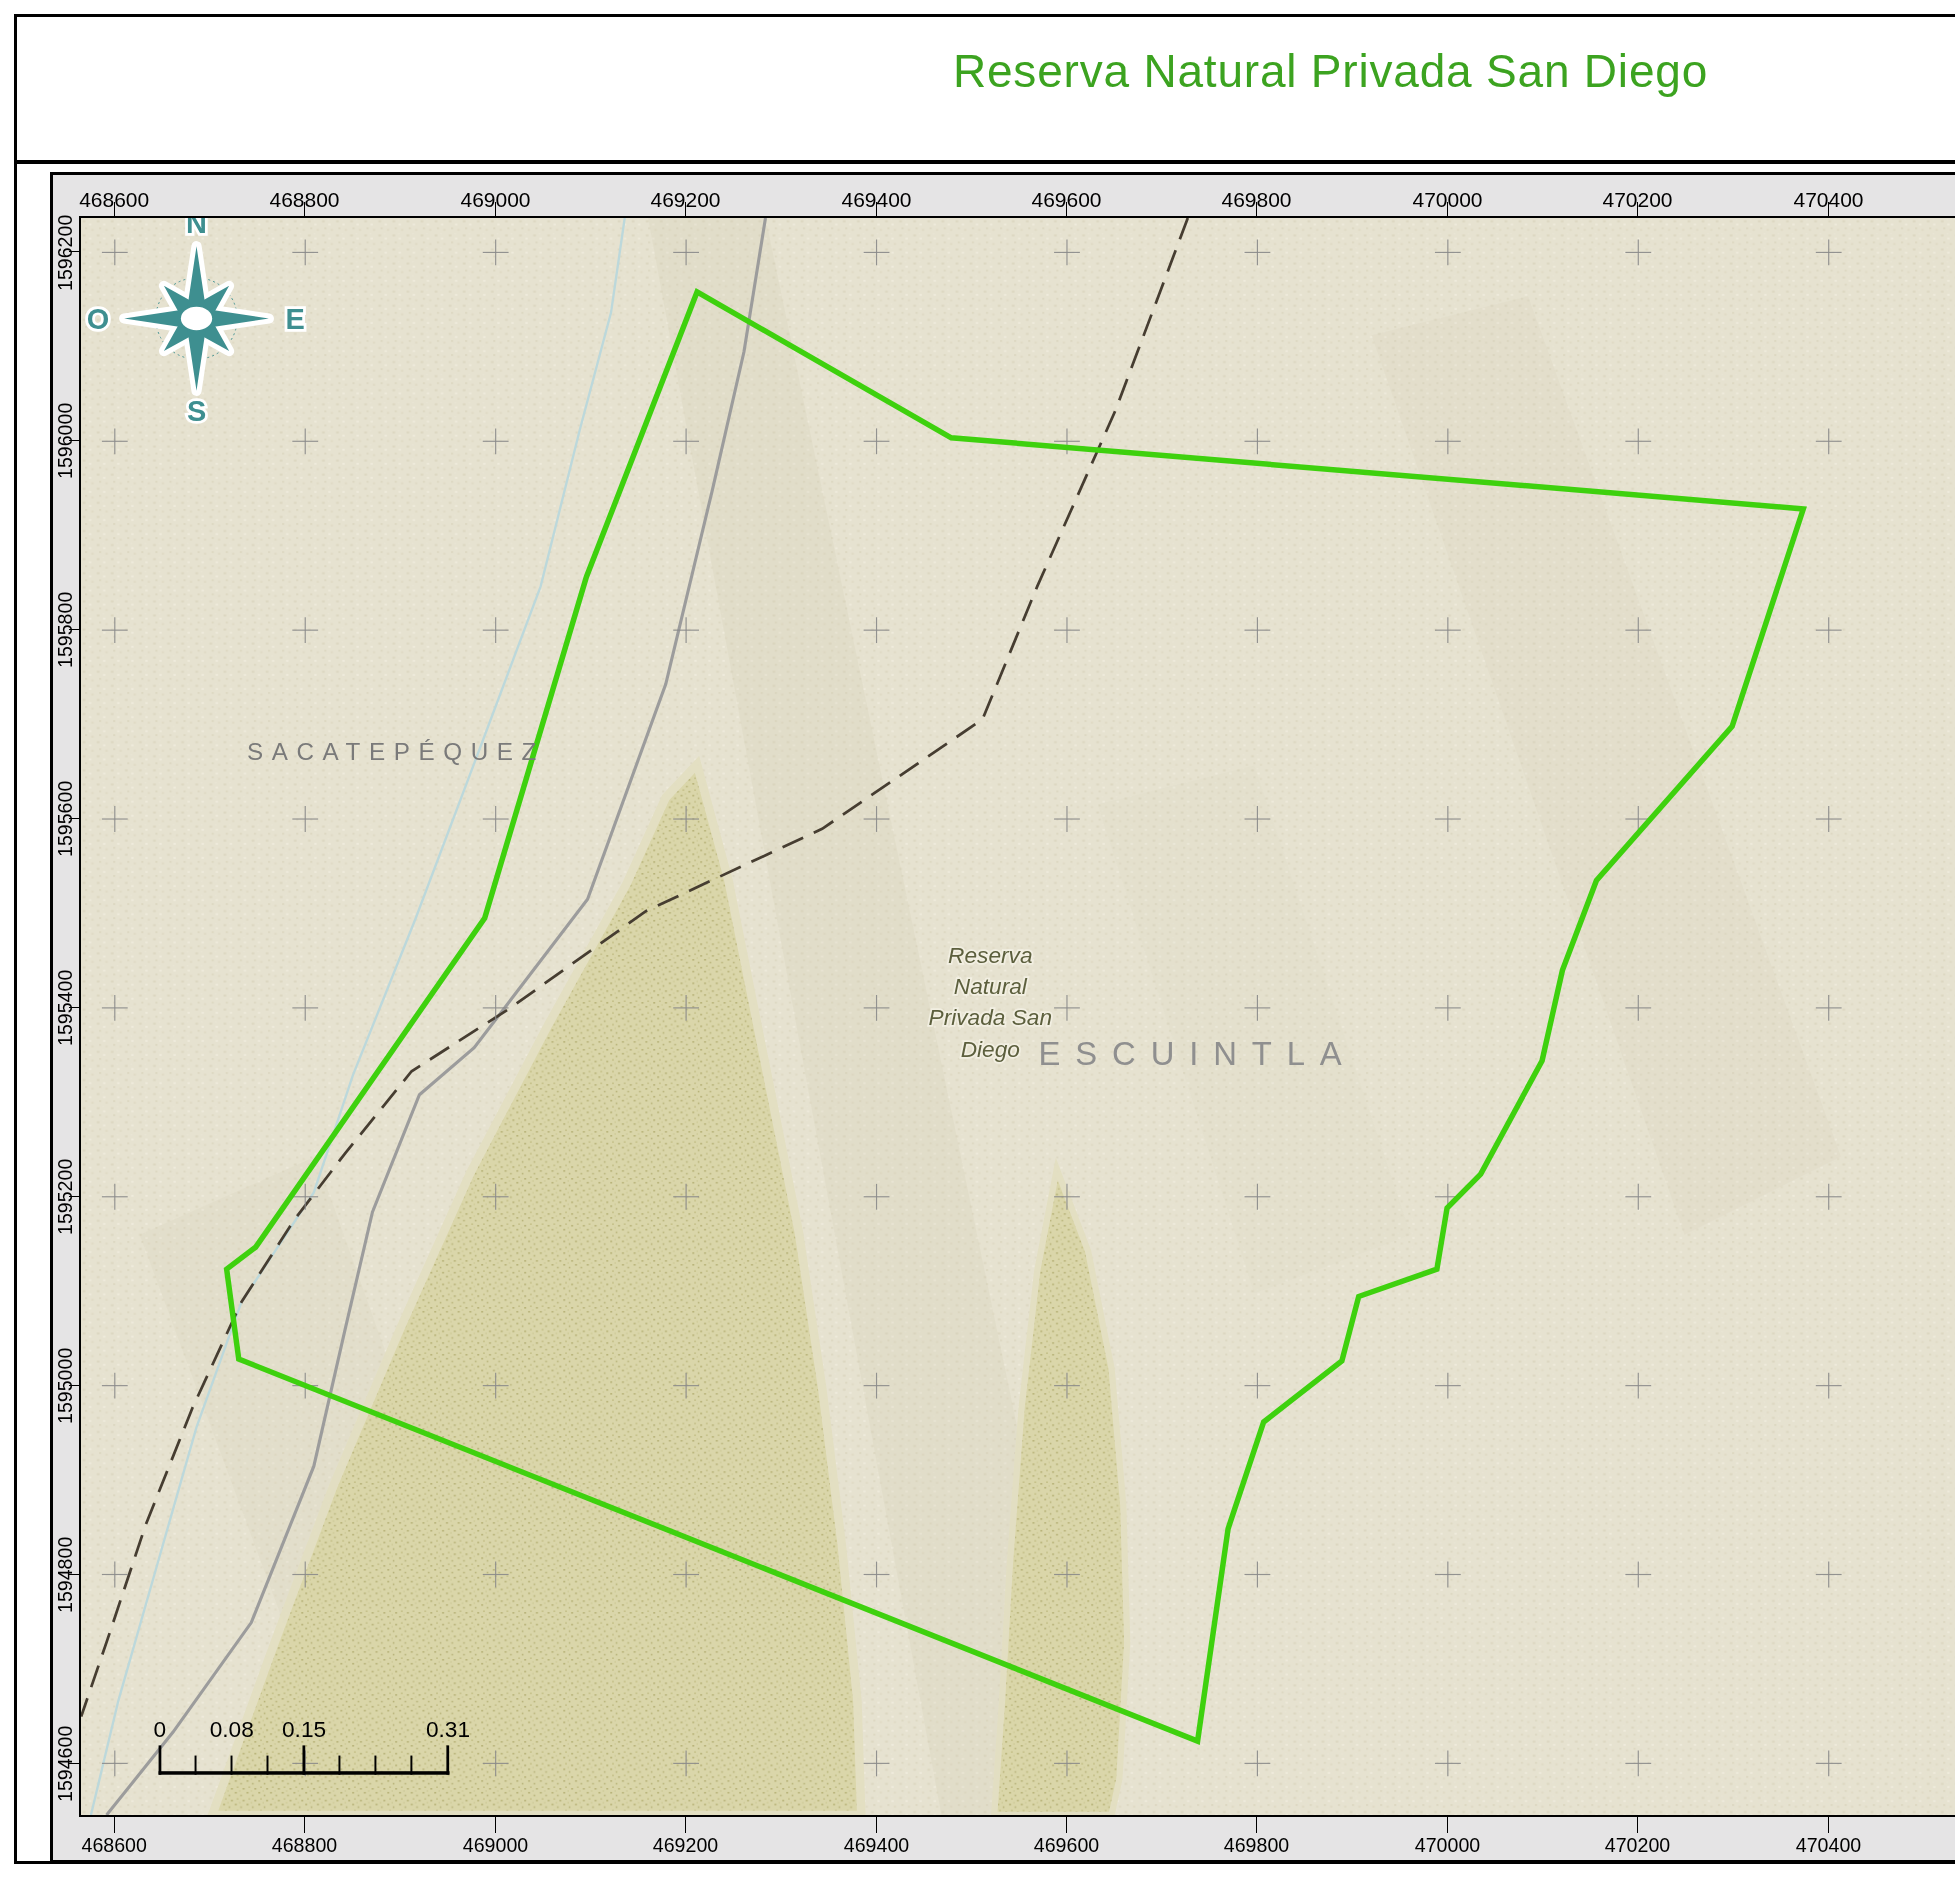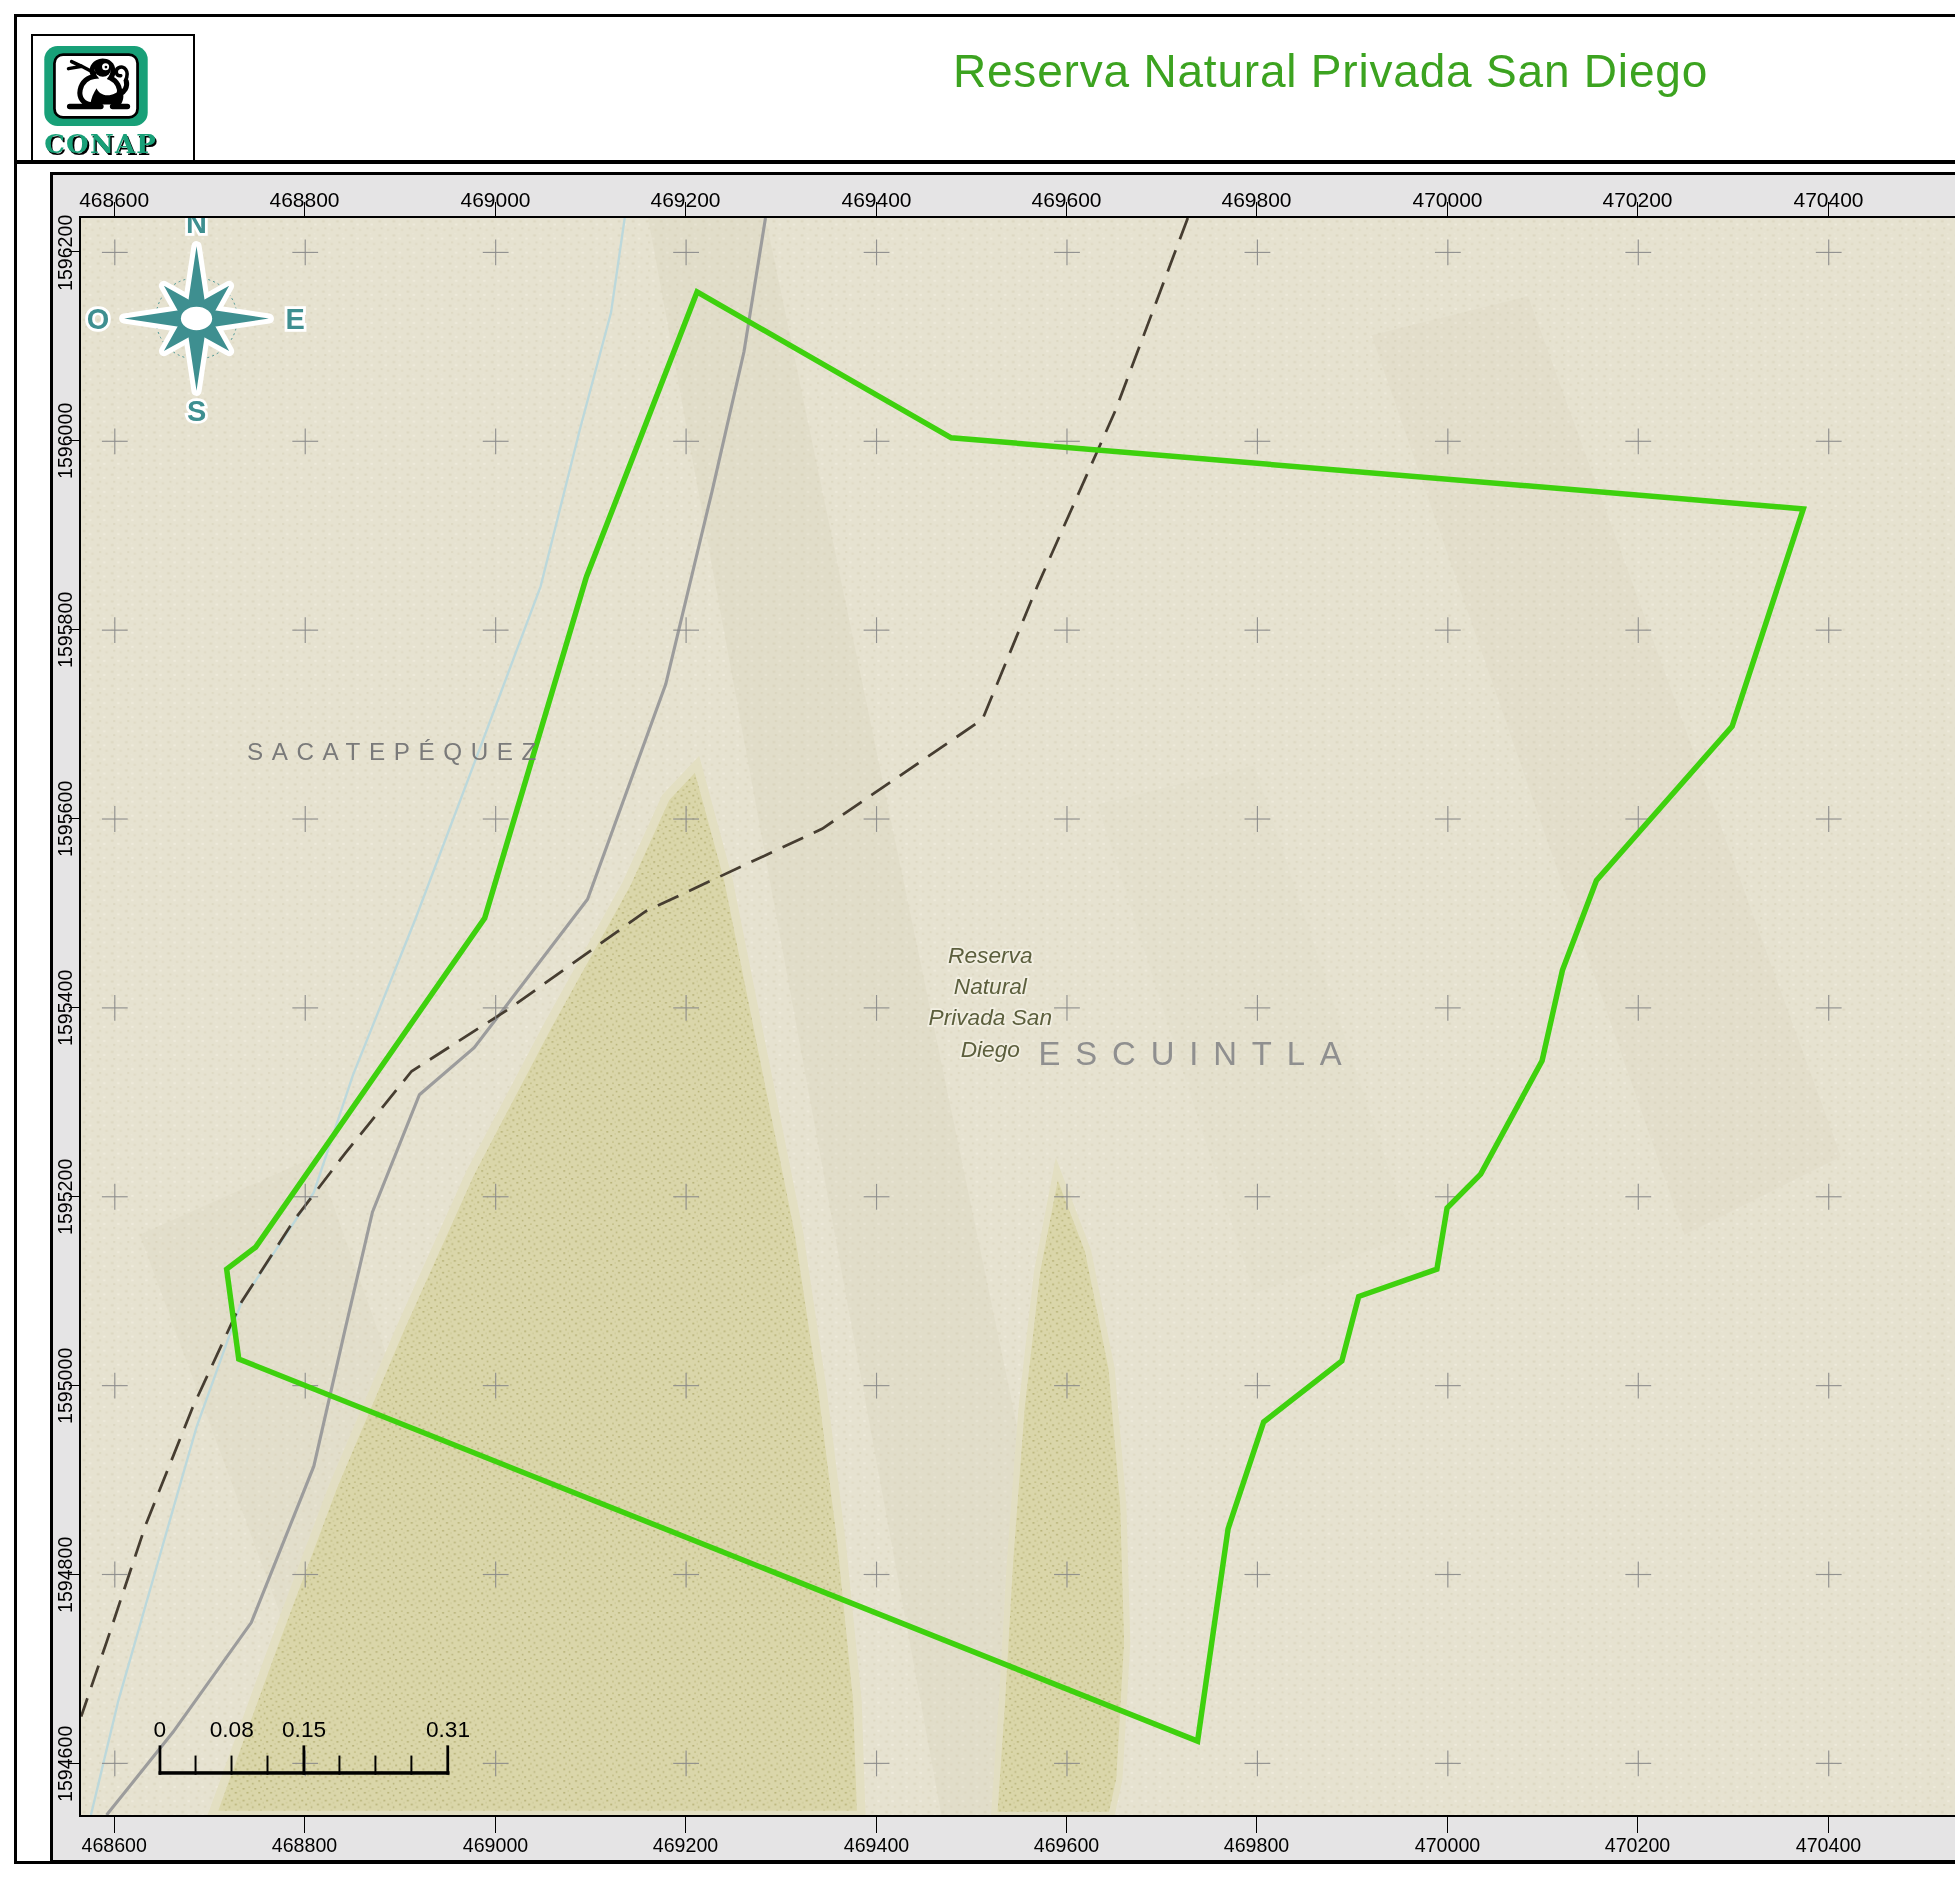--- a/index.html
+++ b/index.html
@@ -32,38 +32,20 @@
   .overlay{position:absolute;left:0;top:0;pointer-events:none;}
   svg text{font-family:"Liberation Sans",sans-serif;}
 </style>
 </head>
 <body>
 
 <div class="page">
 
   <div class="outer-border"></div>
 
-  <div class="logo-box">
-    <svg class="logo-svg" width="104" height="80" viewBox="0 0 265 205">
-      <rect x="0" y="0" width="265" height="205" rx="34" fill="#18A078"></rect>
-      <rect x="26" y="22" width="213" height="161" rx="22" fill="#fff" stroke="#000" stroke-width="7"></rect>
-      <g>
-        <path d="M120,150 C100,150 88,132 92,112 C96,92 112,80 128,78 C118,66 122,50 136,42 C150,34 168,40 174,54 C178,64 176,74 170,82 C186,90 196,106 192,124 C206,118 214,104 210,90" fill="none" stroke="#000" stroke-width="13" stroke-linecap="round"></path>
-        <circle cx="150" cy="58" r="21" fill="#000"></circle>
-        <circle cx="157" cy="53" r="9" fill="#fff"></circle>
-        <circle cx="158" cy="54" r="3.5" fill="#000"></circle>
-        <path d="M130,70 L96,52 L62,58 M96,52 L70,40" stroke="#000" stroke-width="9" fill="none" stroke-linecap="round"></path>
-        <path d="M208,88 C220,64 204,48 190,56 C180,62 184,78 196,76" fill="none" stroke="#000" stroke-width="9" stroke-linecap="round"></path>
-        <path d="M118,150 L196,150 C204,138 206,120 196,110 C186,120 176,126 162,126 C148,126 138,118 134,108 C126,120 120,134 118,150 Z" fill="#000"></path>
-        <rect x="58" y="148" width="94" height="14" rx="7" fill="#000"></rect>
-        <rect x="168" y="148" width="52" height="14" rx="7" fill="#000"></rect>
-      </g>
-    </svg>
-    <div class="logo-text">CONAP</div>
-  </div>
 
   <div class="page-title">Reserva Natural Privada San Diego</div>
 
   <div class="header-rule"></div>
 
   <div class="map-block">
     <div id="axis-layer">
         <div class="tick-v" style="left: 61px; top: 27px;"></div>
         <div class="tick-v" style="left: 61px; top: 1642px;"></div>
         <div class="ax-top" style="left: 2.7px;">468600</div>

